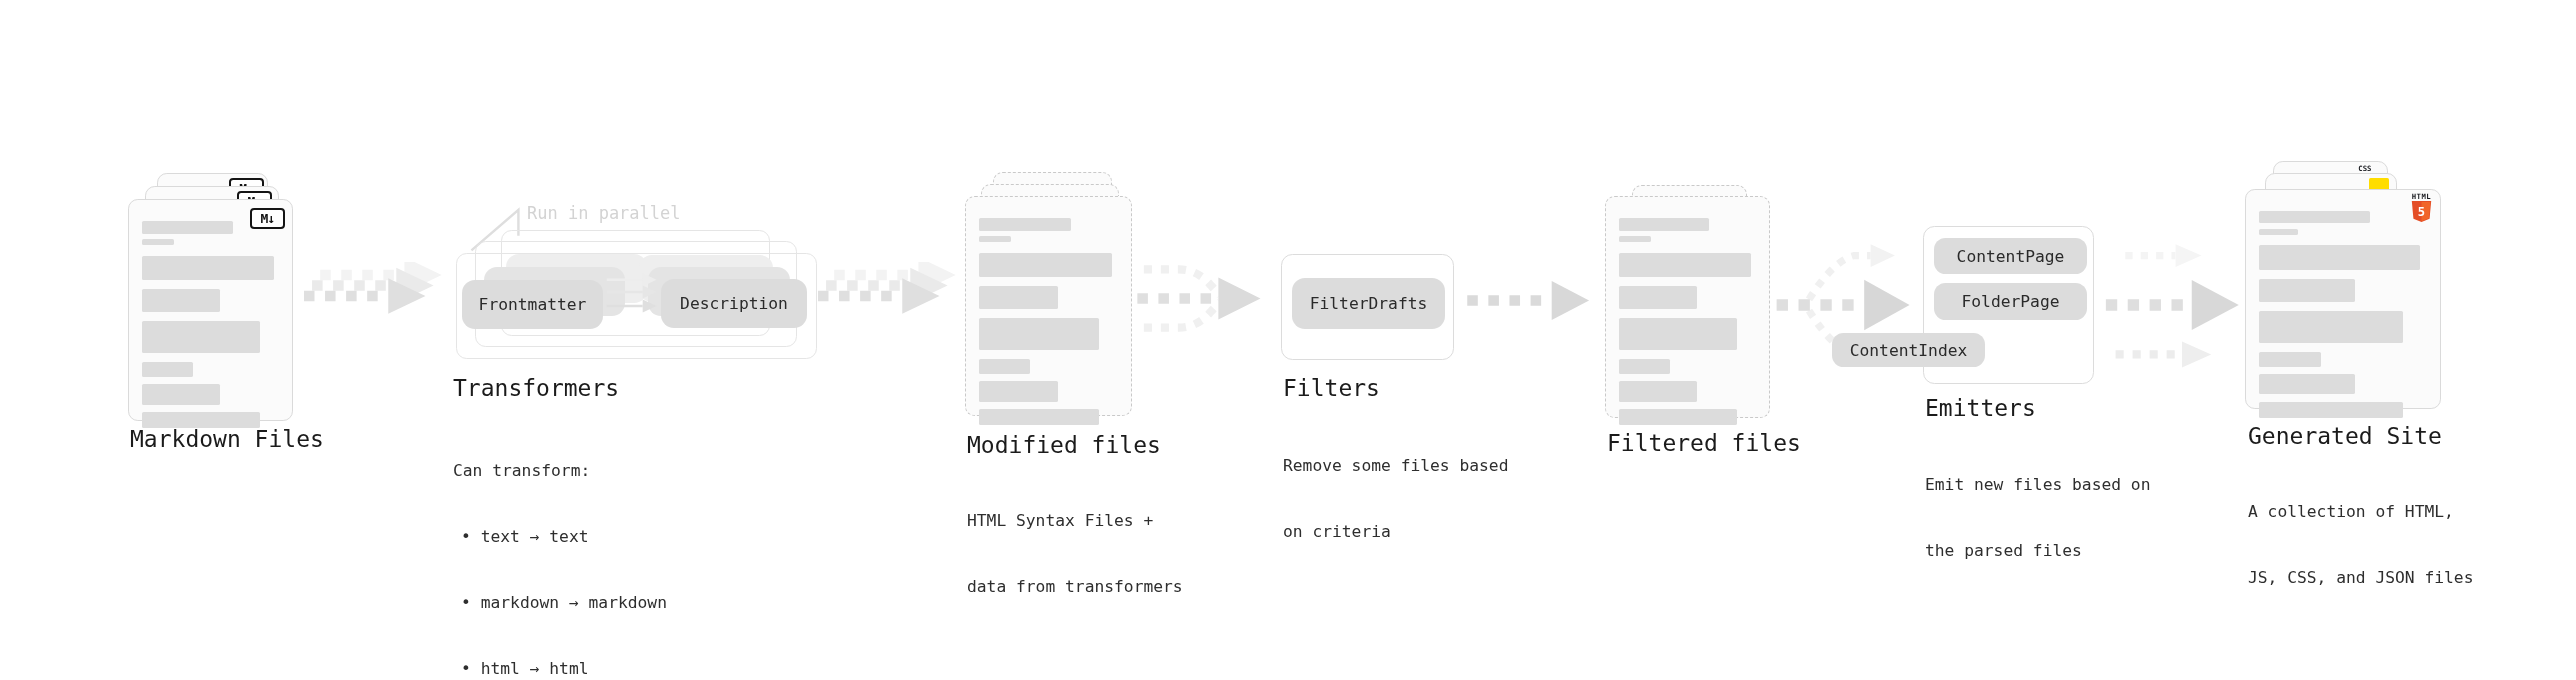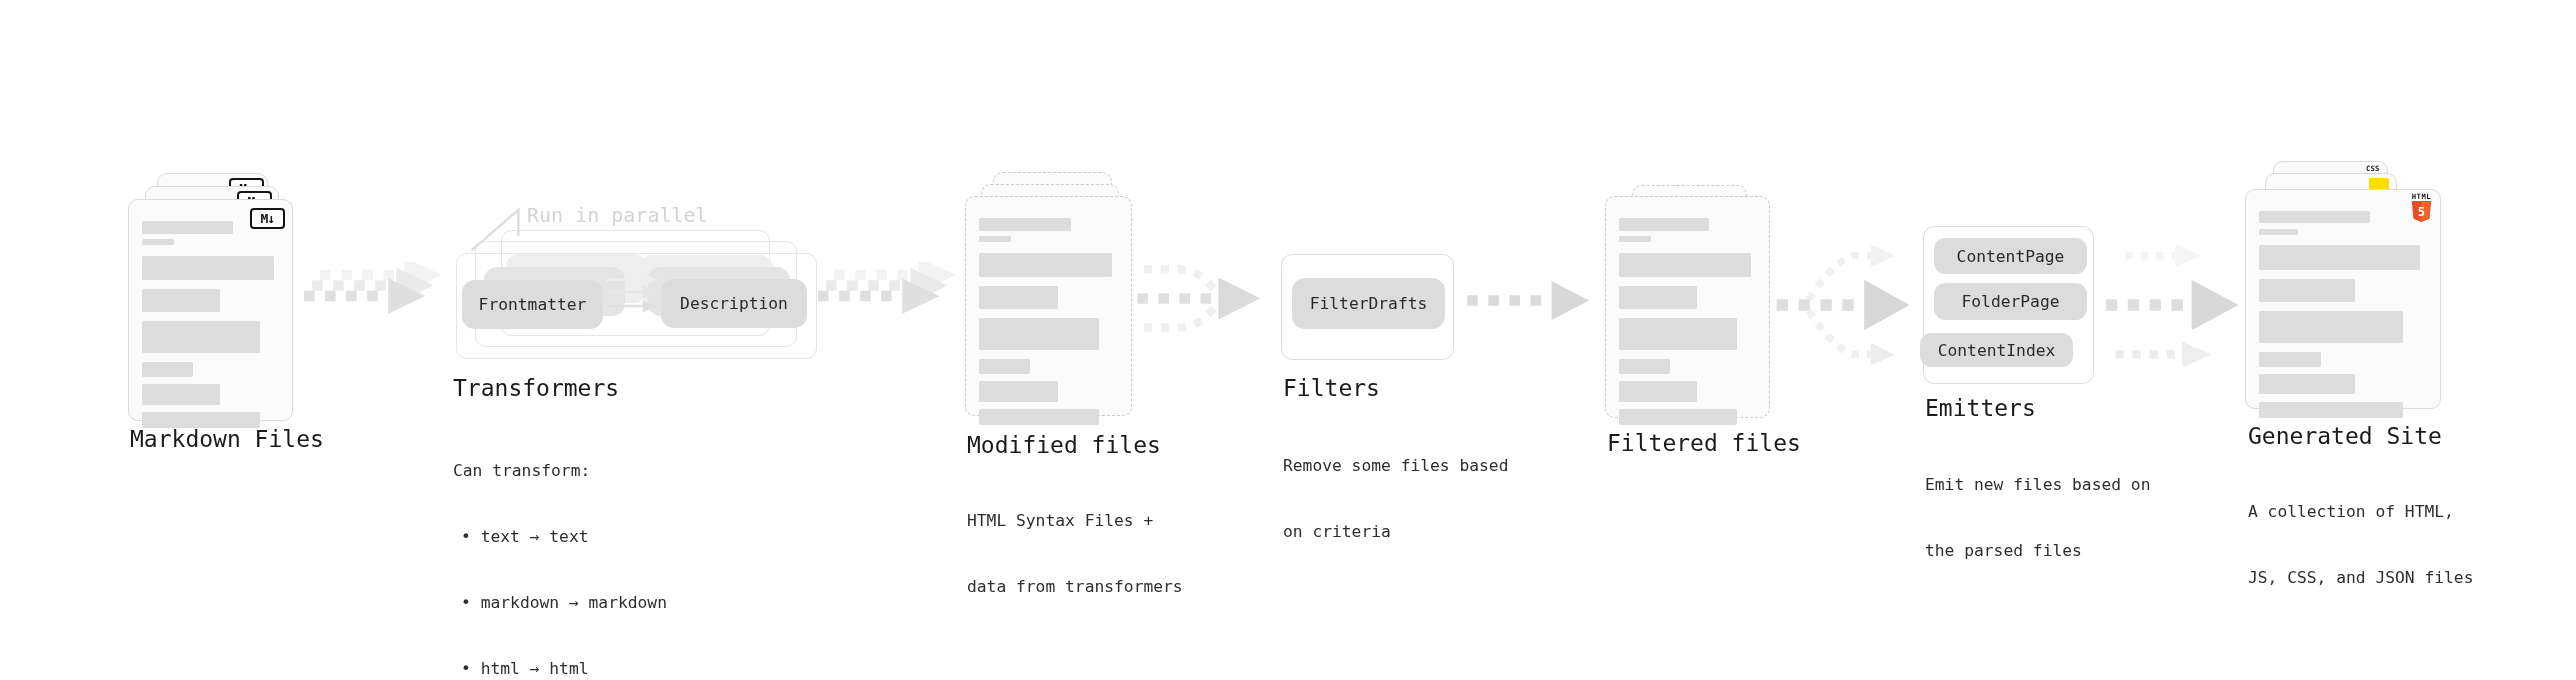--- a/index.html
+++ b/index.html
@@ -20,23 +20,23 @@
   
   .stage-label{position:absolute;font-size:23px;color:#1b1b1b;white-space:pre;}
   .stage-desc{position:absolute;font-size:16.3px;line-height:22px;color:#2e2e2e;white-space:pre;}
   .bullet-line{padding-left:8.1px;}
   
   .outline-box{position:absolute;border:1.6px solid #e5e5e5;border-radius:10.6px;box-sizing:border-box;background:transparent;}
   .solid-box{position:absolute;border:1.6px solid #dcdcdc;border-radius:11.4px;box-sizing:border-box;background:#ffffff;}
   .pill{position:absolute;background:#dcdcdc;border-radius:13px;display:flex;align-items:center;justify-content:center;
     font-size:16.3px;color:#2a2a2a;white-space:pre;}
   .ghost{position:absolute;border-radius:13px;}
-  .note{position:absolute;font-size:20px;color:#d3d3d3;white-space:pre;}
-  
-  .badge-css{position:absolute;width:21px;text-align:right;font-size:7.3px;font-weight:bold;color:#16181d;line-height:7.3px;}
+  .note{position:absolute;font-size:17px;color:#d3d3d3;white-space:pre;}
+  
+  .badge-css{position:absolute;width:21px;text-align:left;font-size:7.3px;font-weight:bold;color:#16181d;line-height:7.3px;}
   .badge-css .bar-blue{margin-top:0.8px;height:3.3px;border-radius:0.8px;}
   .badge-js{position:absolute;width:20.3px;height:11.4px;border-radius:1.6px;}
   .html5-logo{position:absolute;width:21px;text-align:center;}
   .html5-logo .cap{font-size:7.3px;font-weight:bold;color:#16181d;line-height:8.1px;letter-spacing:0.4px;}
 </style>
 </head>
 <body>
 
 <div class="canvas">
 
@@ -197,21 +197,21 @@
     <polygon points="118,10 118,38 148,24" fill="#f2f2f2"></polygon>
     <path d="M 42 92 Q 72 140 98 146 L 118 146" fill="none" stroke="#f0f0f0" stroke-width="9" stroke-dasharray="9 10"></path>
     <polygon points="118,132 118,160 148,146" fill="#ededed"></polygon>
     <line x1="2" y1="85" x2="110" y2="85" stroke="#dedede" stroke-width="14" stroke-dasharray="14 13"></line>
     <polygon points="110,54 110,116 166,85" fill="#d7d7d7"></polygon>
   </svg>
 
   <div class="solid-box" style="left:1923px;top:226px;width:171px;height:158px;"></div>
   <div class="pill" style="left:1934px;top:238px;width:153px;height:36px;border-radius:11.4px;">ContentPage</div>
   <div class="pill" style="left:1934px;top:283px;width:153px;height:37px;border-radius:11.4px;">FolderPage</div>
-  <div class="pill" style="left:1920px;top:333px;width:153px;height:34px;border-radius:11.4px;">ContentIndex</div>
+  <div class="pill" style="left:1832px;top:333px;width:153px;height:34px;border-radius:11.4px;">ContentIndex</div>
   <div class="stage-label" style="left:1925px;top:395px;">Emitters</div>
   <div class="stage-desc" style="left:1925px;top:430px;">
     <div>Emit new files based on</div>
     <div>the parsed files</div>
   </div>
 
   <svg class="abs" style="left:2101px;top:236px;" width="158" height="138" viewBox="0 0 195 170">
     <g stroke="#f4f4f4" fill="#f5f5f5">
       <line x1="30" y1="24" x2="92" y2="24" stroke-width="9" stroke-dasharray="9 10"></line>
       <polygon points="92,10 92,38 124,24" stroke="none"></polygon>

